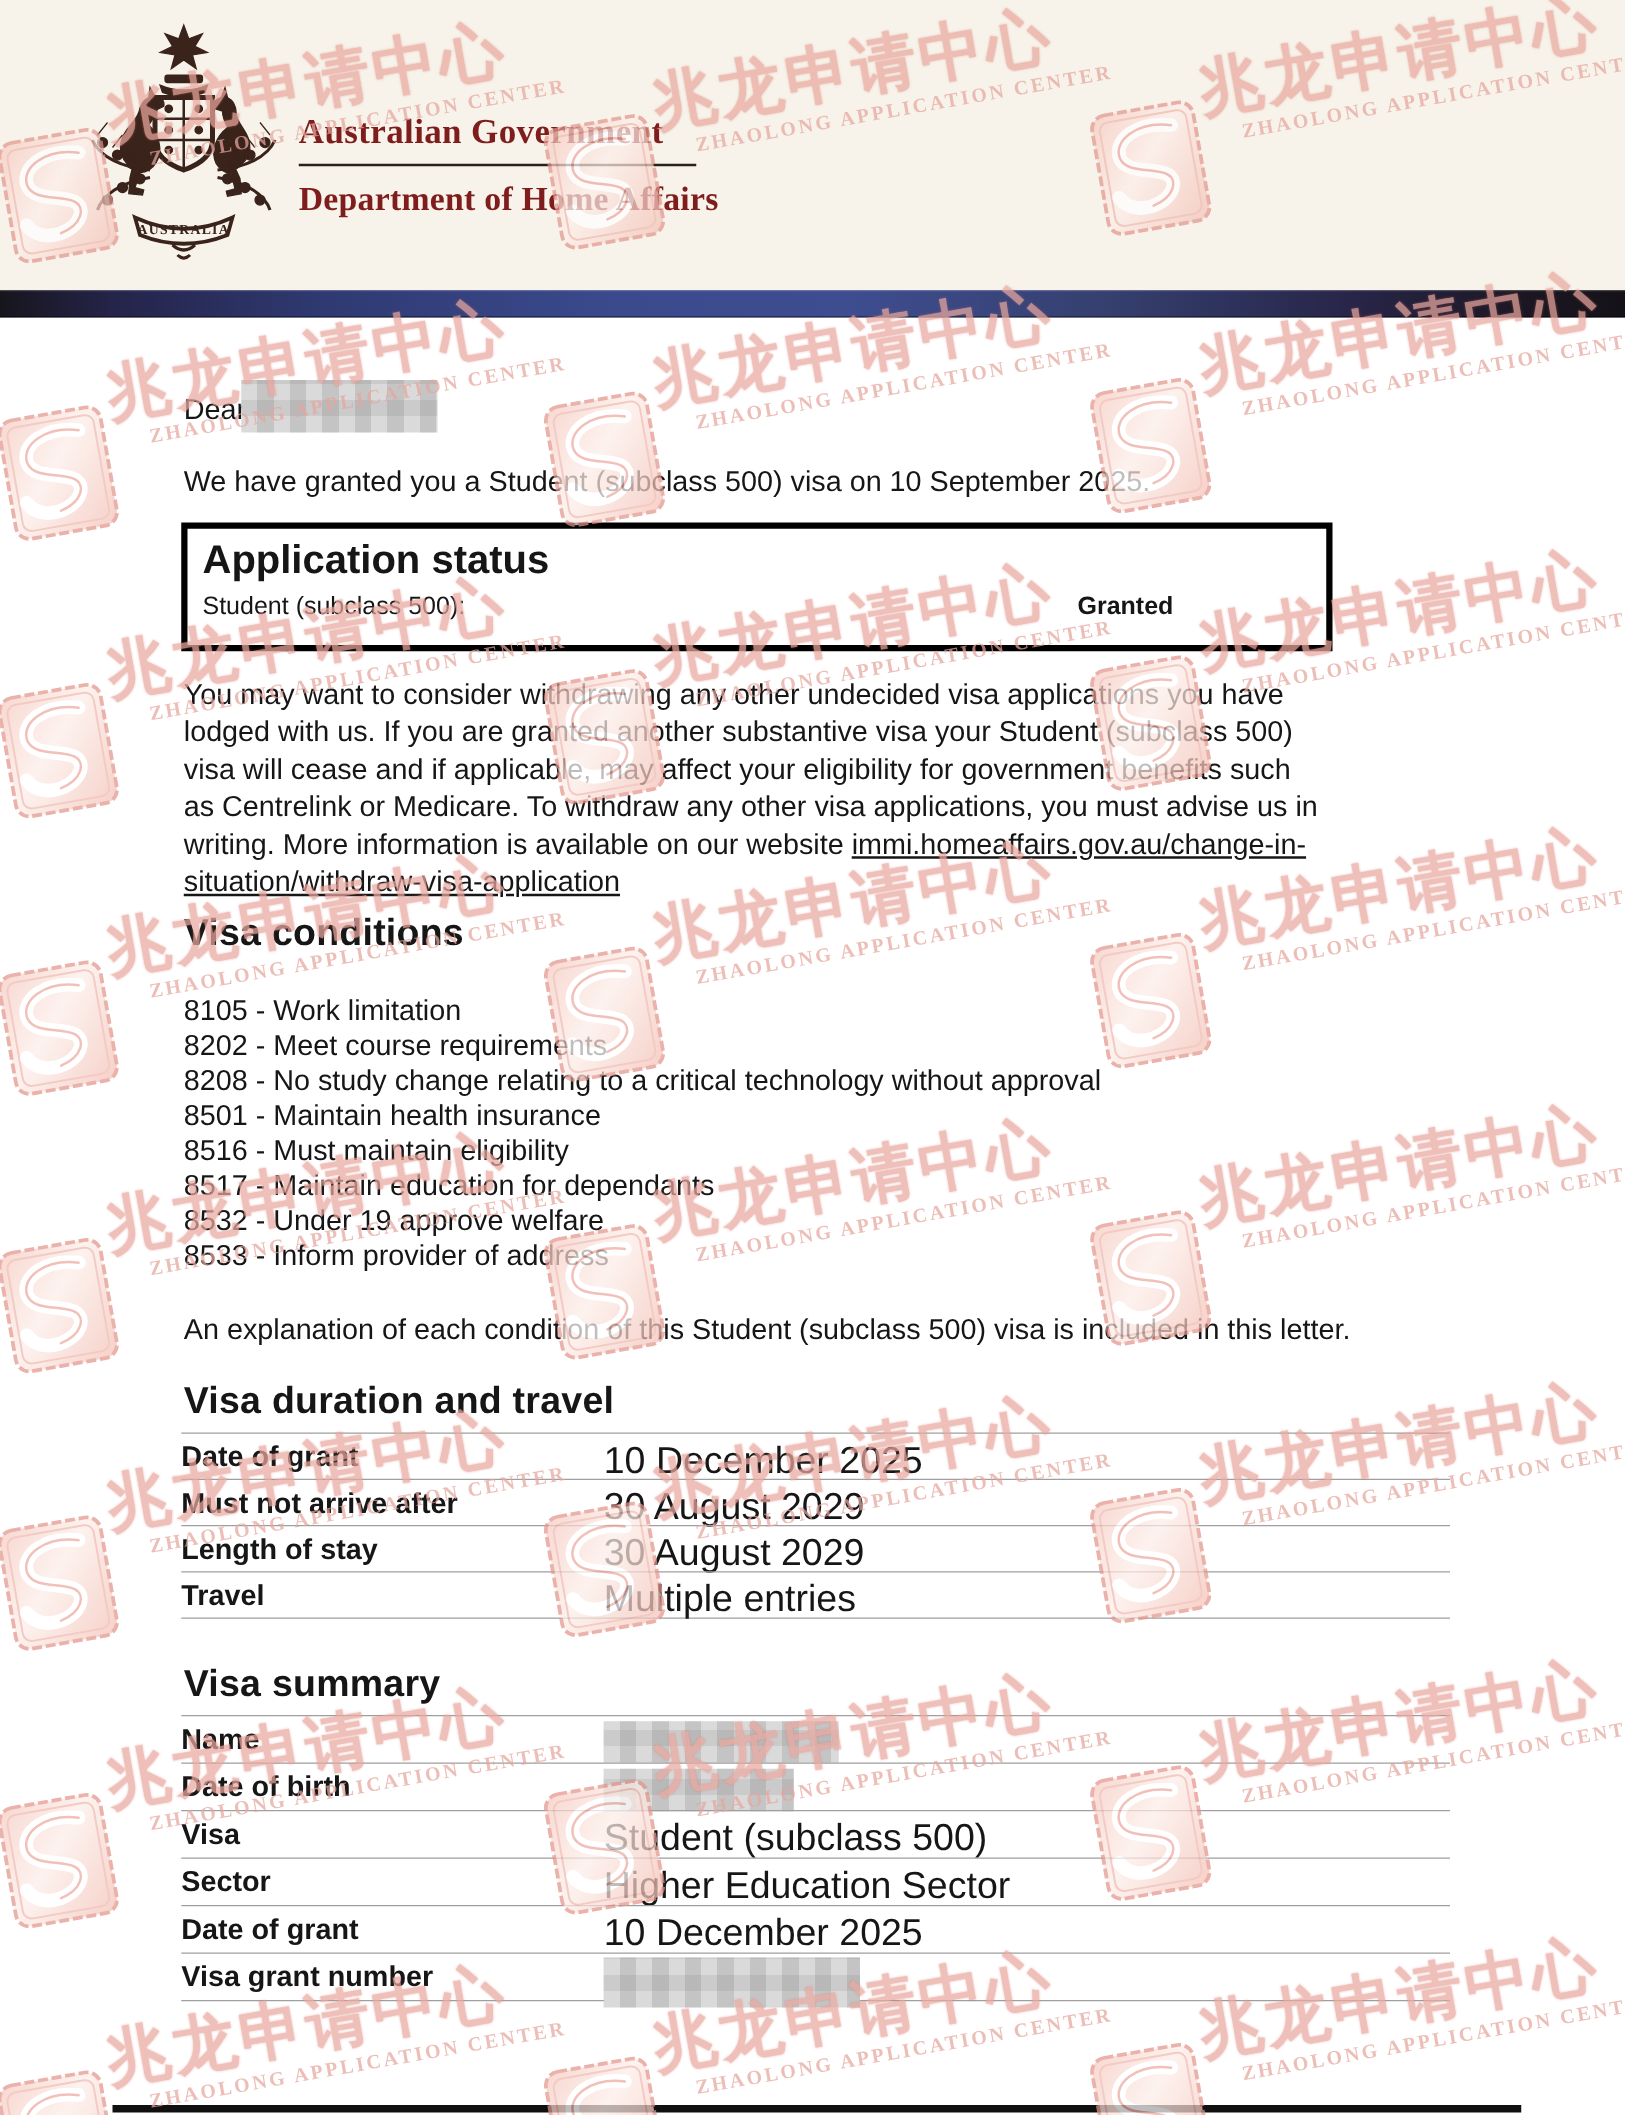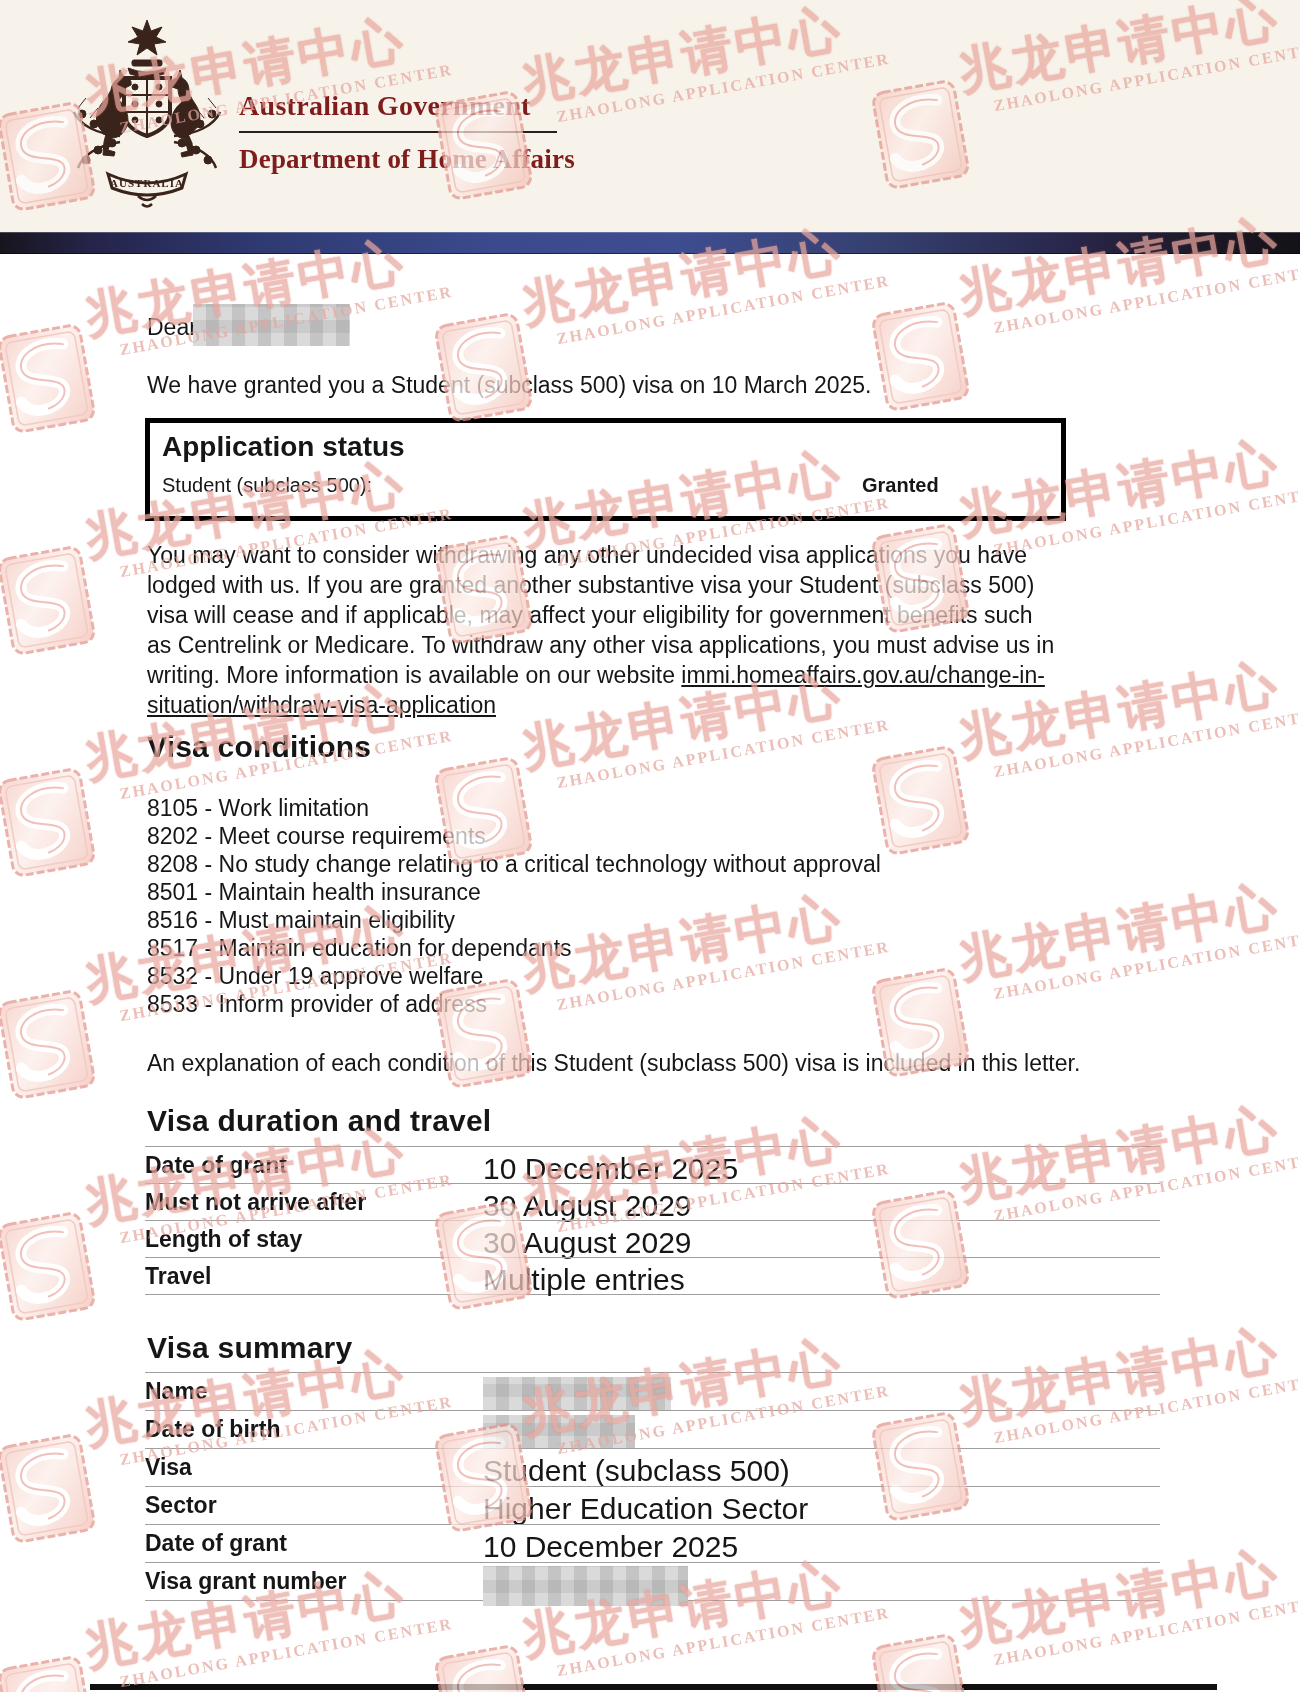--- a/index.html
+++ b/index.html
@@ -30,21 +30,21 @@
   .abs{position:absolute;z-index:1;}
   .t23{font-size:23px;line-height:30px;}
   .nowrap{white-space:nowrap;}
   .h1{font-size:30px;font-weight:bold;letter-spacing:0.2px;white-space:nowrap;}
 
   .mosaic{background:
      repeating-linear-gradient(90deg, rgba(255,255,255,0) 0 13px, rgba(110,110,110,0.20) 13px 26px),
      repeating-linear-gradient(0deg, #dadada 0 13px, #cbcbcb 13px 26px);}
 
   .statusbox{left:145px;top:418px;width:899px;height:87px;border:5px solid #000;padding:6px 0 0 12px;background:transparent;}
-  .statusbox .sb-title{font-size:28px;font-weight:bold;line-height:36px;}
+  .statusbox .sb-title{font-size:32px;font-weight:bold;line-height:36px;}
   .statusbox .sb-row{position:relative;font-size:20px;line-height:40px;}
   .sb-status{position:absolute;left:700px;top:0;font-weight:bold;}
 
   .para{left:147px;top:540px;}
   .pline{white-space:nowrap;}
   .ulink{text-decoration:underline;color:#161616;}
 
   .cond-list .pline{line-height:28px;}
 
   .dtable{left:145px;width:1015px;border-bottom:1px solid #9f9f9f;}
@@ -118,21 +118,21 @@
       <div class="gov-line1">Australian Government</div>
       <div class="gov-rule"></div>
       <div class="gov-line2">Department of Home Affairs</div>
     </div>
   </div>
   <div class="navbar"></div>
 
   <div class="abs t23" style="left:147px;top:312px;">Dear</div>
   <div class="abs mosaic dear-blur"></div>
 
-  <div class="abs t23 nowrap" style="left:147px;top:370px;">We have granted you a Student (subclass 500) visa on 10 March 2025.</div>
+  <div class="abs t23 nowrap" style="left:147px;top:370px;">We have granted you a Student (subclass 500) visa on 10 September 2025.</div>
 
   <div class="abs statusbox">
     <div class="sb-title">Application status</div>
     <div class="sb-row">
       <span>Student (subclass 500):</span>
       <span class="sb-status">Granted</span>
     </div>
   </div>
 
   <div class="abs t23 para">

